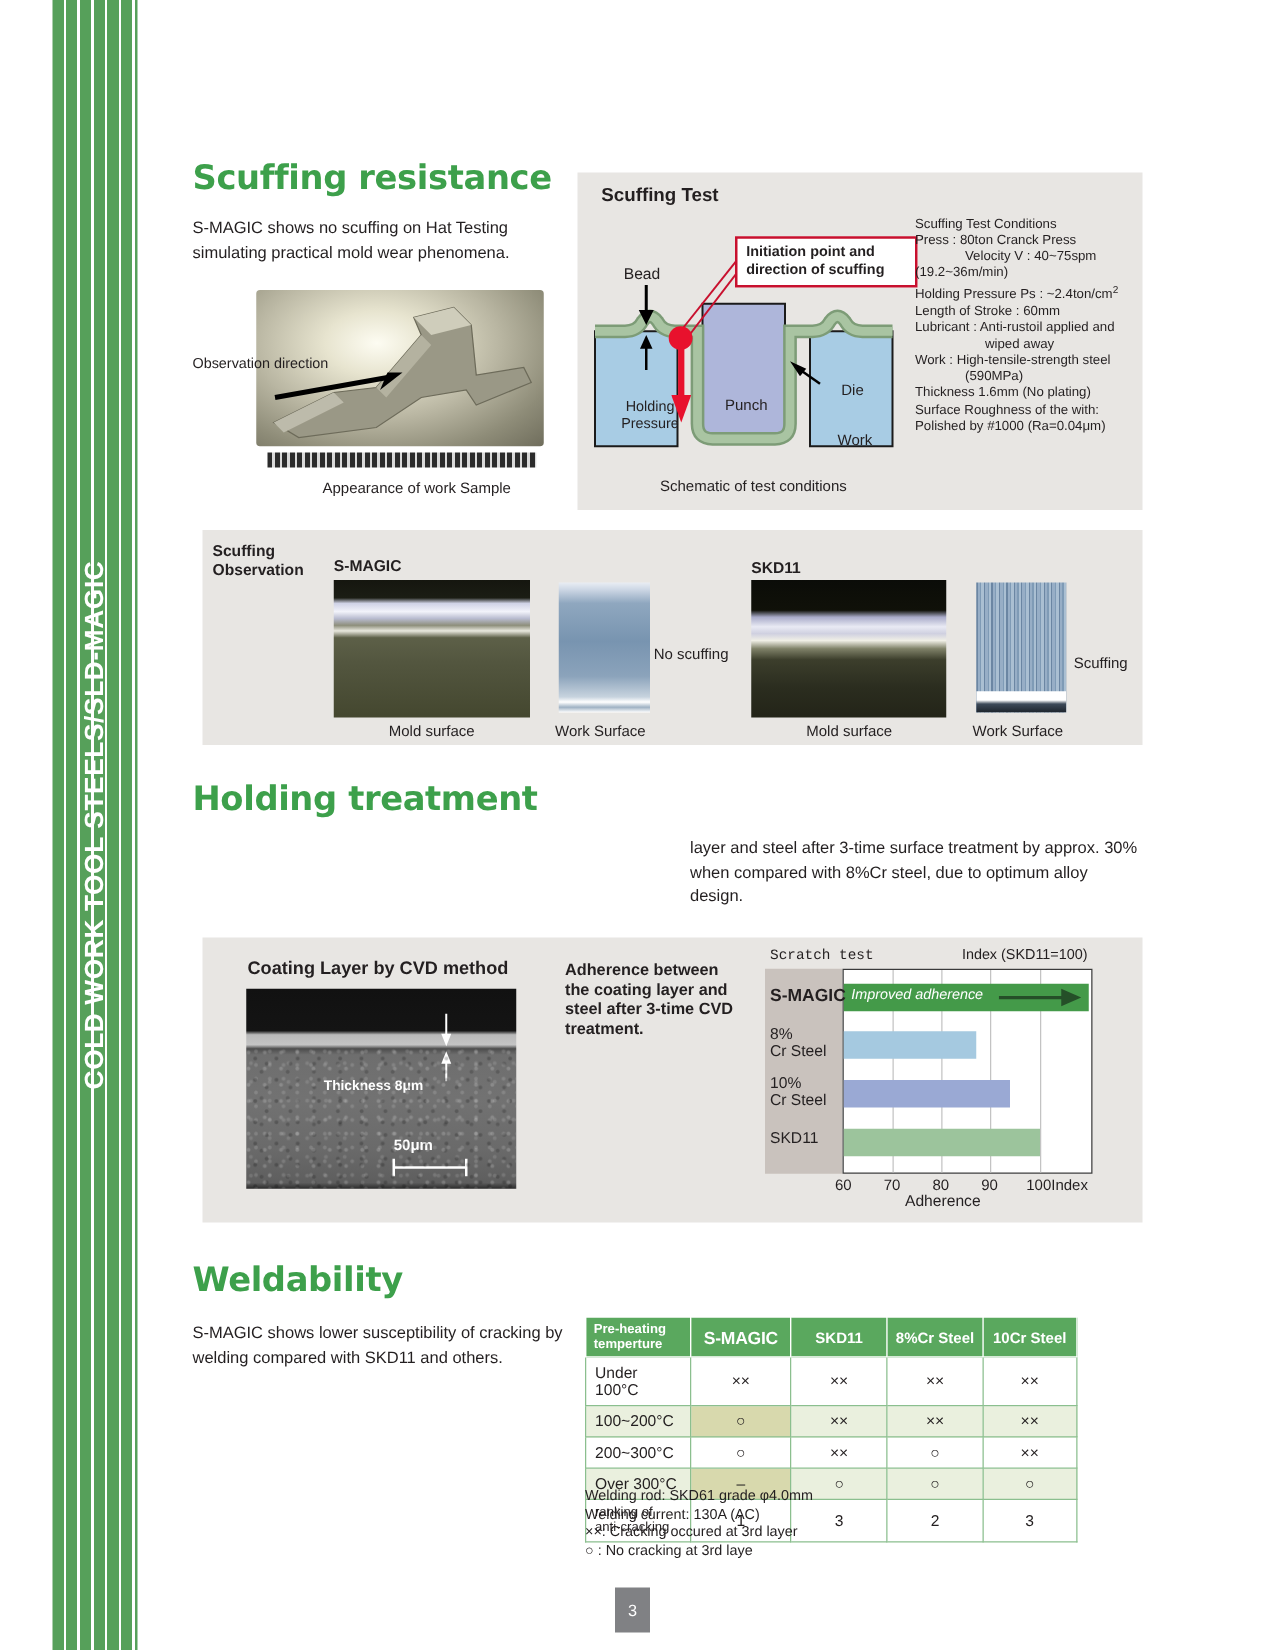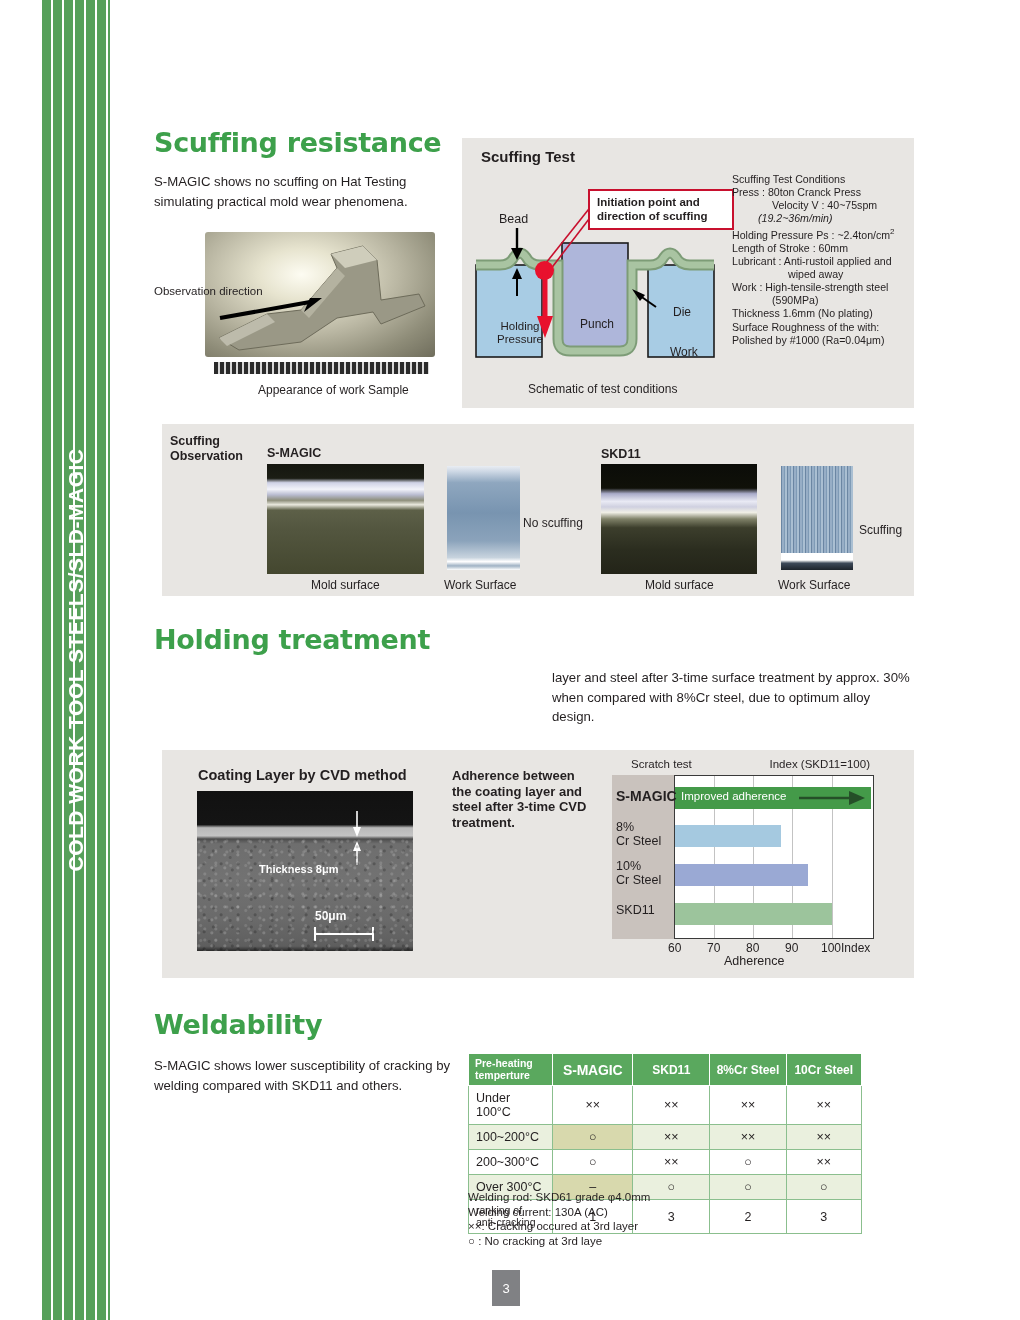--- a/index.html
+++ b/index.html
@@ -79,21 +79,21 @@
   .sample{background:
      radial-gradient(ellipse at 42% 34%, #fdfcf2 0%, #e7e4cf 22%, #b9b6a2 52%, #8e8c78 78%, #6f6d5c 100%);}
 
   
   #chart{position:absolute;}
   #chart .labelcol{position:absolute;left:0;top:0;width:62px;height:100%;
         background:#c9c2bd;}
   #chart .plot{position:absolute;left:62px;top:0;right:0;bottom:0;
         background:#ffffff;border:1.4px solid #3a3a3a;}
   #chart .grid{position:absolute;top:0;bottom:0;width:1px;background:#c3c3c3;}
-  .bar{position:absolute;height:22px;}
+  .bar{position:absolute;height:22px;font-style:italic;}
   .barlbl{position:absolute;font-size:12.5px;line-height:14px;color:#231f20;}
   .tick{position:absolute;font-size:12px;color:#231f20;}
 
   
   table.weld{position:absolute;border-collapse:collapse;font-size:12px;}
   table.weld th{background:#5aa85e;color:#fff;font-weight:bold;font-size:12px;
       padding:4px 6px;border:1px solid #ffffff;text-align:center;}
   table.weld th.first{font-size:10.5px;line-height:11.5px;text-align:left;}
   table.weld th.smagic{font-size:14px;letter-spacing:-.2px;}
   table.weld td{border:1px solid #8bbf8e;text-align:center;padding:5px 4px;
@@ -193,21 +193,21 @@
   <div class="cap" style="left:492px;top:320px;font-size:11.5px;line-height:13px;text-align:center;width:56px;">Holding Pressure</div>
   <div class="cap" style="left:580px;top:317px;font-size:12px;">Punch</div>
   <div class="cap" style="left:673px;top:305px;font-size:12px;">Die</div>
   <div class="cap" style="left:670px;top:345px;font-size:12px;">Work</div>
   <div class="cap" style="left:528px;top:382px;font-size:12px;text-align:center;">Schematic of test conditions</div>
 
   <div style="position:absolute;left:732px;top:173px;width:180px;font-size:10.6px;line-height:13.1px;">
     <div>Scuffing Test Conditions</div>
     <div>Press : 80ton Cranck Press</div>
     <div style="padding-left:40px;">Velocity V : 40~75spm</div>
-    <div style="padding-left:26px;font-style:italic;">(19.2~36m/min)</div>
+    <div style="">(19.2~36m/min)</div>
     <div>Holding Pressure Ps : ~2.4ton/cm<sup style="font-size:8px;">2</sup></div>
     <div>Length of Stroke : 60mm</div>
     <div>Lubricant : Anti-rustoil applied and</div>
     <div style="padding-left:56px;">wiped away</div>
     <div>Work : High-tensile-strength steel</div>
     <div style="padding-left:40px;">(590MPa)</div>
     <div>Thickness 1.6mm (No plating)</div>
     <div>Surface Roughness of the with:</div>
     <div>Polished by #1000 (Ra=0.04μm)</div>
   </div>
@@ -252,21 +252,21 @@
       <line x1="176" y1="136" x2="176" y2="150" stroke="#fff" stroke-width="2"></line>
     </svg>
     <div style="position:absolute;left:62px;top:72px;color:#fff;font-size:11px;font-weight:bold;">Thickness 8μm</div>
     <div style="position:absolute;left:118px;top:118px;color:#fff;font-size:12px;font-weight:bold;">50μm</div>
   </div>
 
   <div class="capb" style="left:452px;top:768px;width:136px;line-height:15.5px;font-size:13px;">Adherence between the coating layer and steel after 3-time CVD treatment.</div>
 
   <div style="position:absolute;left:612px;top:758px;width:262px;height:212px;background:#e8e6e3;">
 
-    <div style="position:absolute;left:19px;top:0px;font-size:11.5px;">Scratch test</div>
+    <div style="position:absolute;left:4px;top:0px;font-size:11.5px;font-family:Liberation Mono, monospace;">Scratch test</div>
     <div style="position:absolute;right:4px;top:0px;font-size:11.5px;">Index (SKD11=100)</div>
 
     <div id="chart" style="left:0;top:17px;width:262px;height:164px;">
       <div class="labelcol"></div>
       <div class="plot">
 
         <div class="grid" style="left:39px;"></div>
         <div class="grid" style="left:78px;"></div>
         <div class="grid" style="left:117px;"></div>
         <div class="grid" style="left:157px;"></div>

